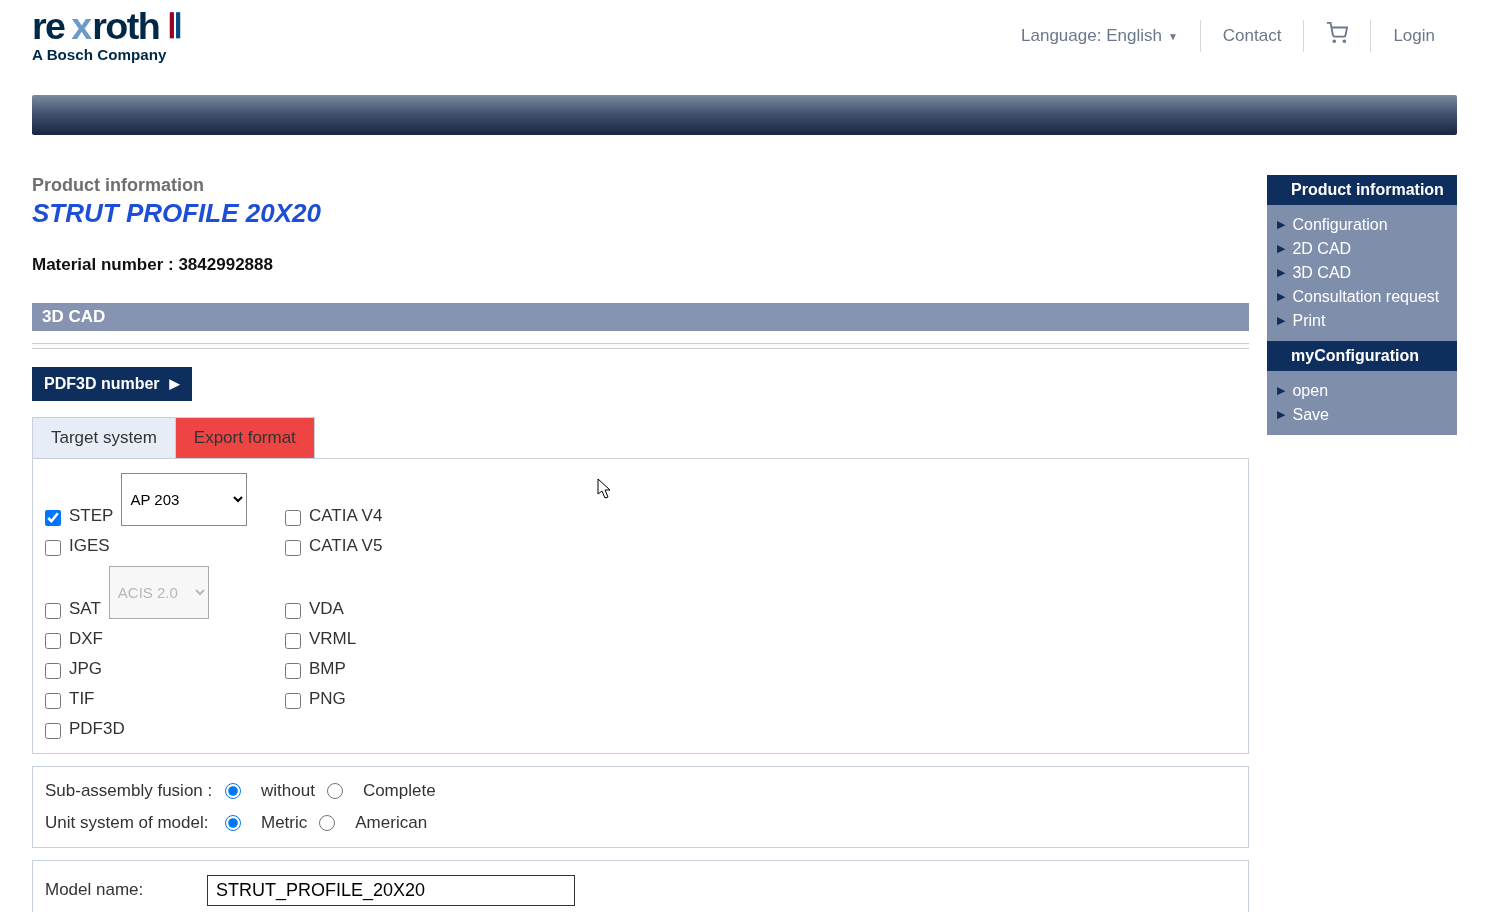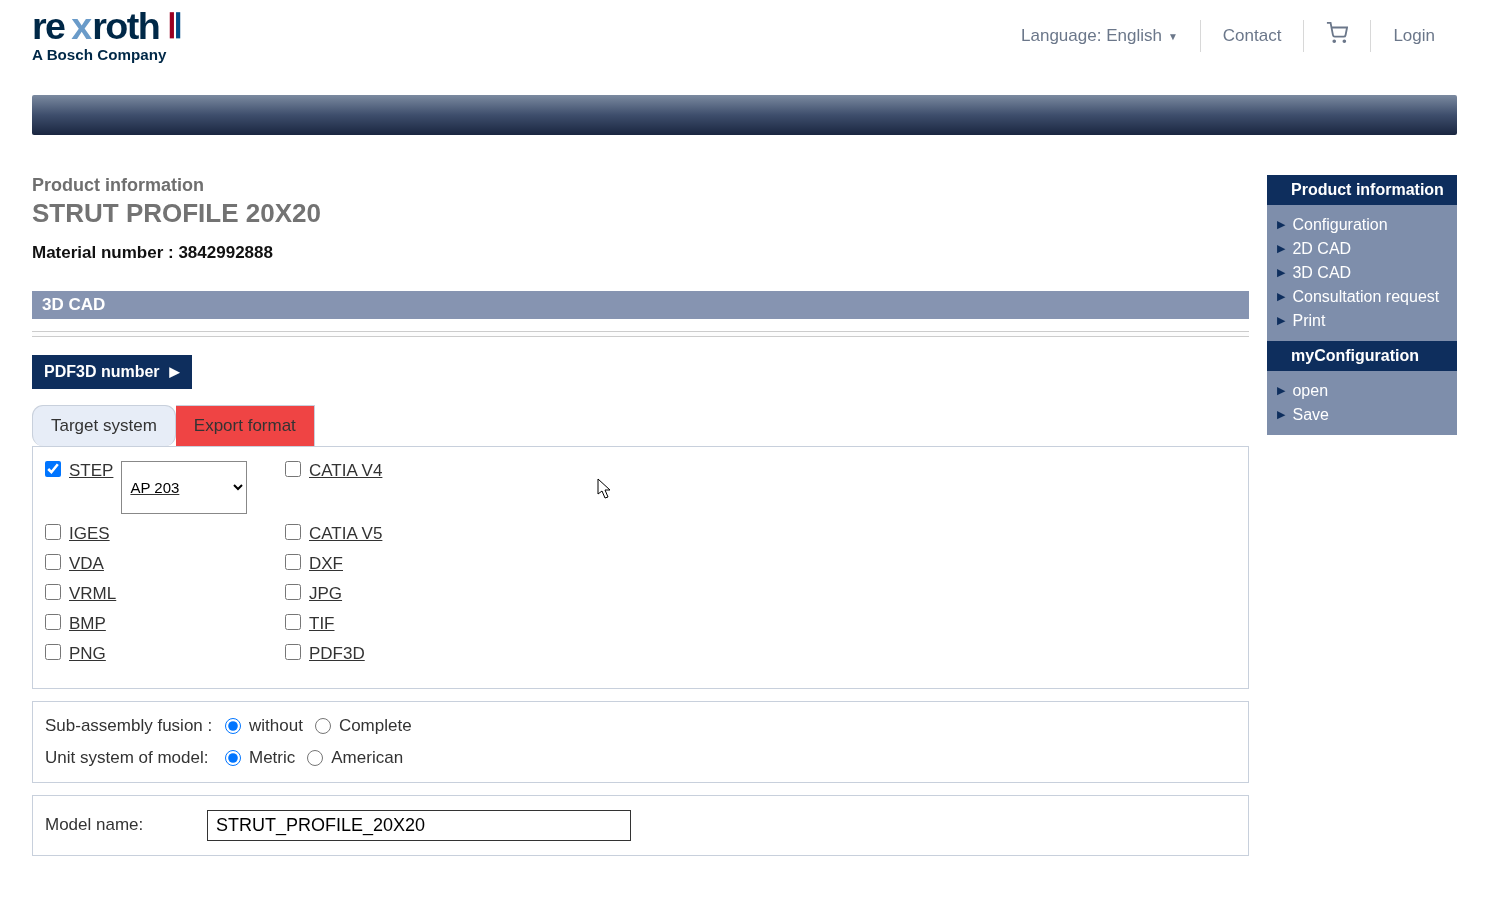--- a/index.html
+++ b/index.html
@@ -22,60 +22,60 @@
     
     .banner { background: linear-gradient(to bottom, #7b8aa0 0%, #3e4e6c 50%, #1a2640 100%); height: 40px; margin: 0 0 40px; border-radius: 2px; }
     
     
     .main-wrap { display: flex; gap: 18px; }
     .content { flex: 1; min-width: 0; }
     .aside { width: 190px; flex-shrink: 0; margin-top: 0; }
     
     
     .info-label { color: #6f6f6f; font-weight: bold; font-size: 18px; margin-bottom: 2px; }
-    .product-title { color: #737373; font-size: 26px; font-weight: bold; margin-bottom: 14px; }
+    .product-title { color: #1d4ed8; font-size: 26px; font-weight: bold; margin-bottom: 26px; font-style: italic; }
     .material-no { color: #111; font-weight: bold; font-size: 17px; margin-bottom: 28px; }
     
     
     .section-bar { background: #8694b1; color: #fff; font-weight: bold; padding: 4px 10px; font-size: 17px; margin-bottom: 12px; }
     
     .thin-rule { border-top: 1px solid #ccc; border-bottom: 1px solid #ccc; height: 6px; background: #fcfcfc; margin-bottom: 18px; }
     
     
     .pdf-preview-btn { display: inline-flex; align-items: center; background: #0e2e5d; color: #fff; font-weight: bold; font-size: 16px; padding: 8px 12px; cursor: pointer; margin-bottom: 16px; }
     .pdf-preview-btn .arrow { margin-left: 10px; font-size: 13px; }
     
     
     .tabs { display: flex; margin-bottom: 0; }
     .tab { padding: 10px 18px; font-size: 17px; border: 1px solid #c8d0dc; background: #eef3fb; cursor: pointer; border-bottom: none; margin-right: 0; }
     .tab + .tab { border-left: none; }
     .tab.active { background: #ef4444; }
-    .tab.inactive { background: #e7edf7; border-radius: 11px; }
+    .tab.inactive { background: #e7edf7; }
     
     .panel { border: 1px solid #c8d0dc; padding: 14px 12px 14px 12px; margin-bottom: 12px; }
     
     
     .fmt-grid { display: grid; grid-template-columns: 230px 260px; row-gap: 10px; column-gap: 10px; }
-    .fmt-cell { display: flex; align-items: flex-start; gap: 8px; font-size: 17px; text-decoration: underline; }
+    .fmt-cell { display: flex; align-items: flex-end; gap: 8px; font-size: 17px; }
     .fmt-cell label { cursor: pointer; }
     .fmt-cell input[type="checkbox"] { width: 16px; height: 16px; cursor: pointer; }
     .fmt-cell select { font-size: 15px; padding: 16px 4px; cursor: pointer; background: #fff; border: 1px solid #888; }
     .fmt-cell select:disabled { color: #999; background: #f4f4f4; }
     .fmt-cell .step-select { width: 126px; }
     .fmt-cell .sat-select { width: 100px; }
     
     
     .opt-row { display: flex; align-items: center; gap: 12px; font-size: 17px; margin-bottom: 12px; }
     .opt-row:last-child { margin-bottom: 0; }
     .opt-label { width: 168px; }
-    .radio-item { display: flex; align-items: center; gap: 8px; cursor: pointer; justify-content: center; }
+    .radio-item { display: flex; align-items: center; gap: 20px; cursor: pointer; justify-content: center; }
     .radio-item input { width: 16px; height: 16px; cursor: pointer; }
     
     .compress-panel .opt-label { width: 150px; }
-    .model-input { width: 424px; font-size: 18px; padding: 4px 8px; border: 1px solid #333; font-family: Arial; }
+    .model-input { width: 368px; font-size: 18px; padding: 4px 8px; border: 1px solid #333; font-family: Arial; }
     
     
     .aside-header { background: #0e2e5d; color: #fff; font-weight: bold; padding: 6px 10px 6px 24px; font-size: 16px; }
     .aside-body { background: #7e8eab; padding: 8px 0; }
     .aside-link { display: flex; align-items: center; color: #fff; font-size: 16px; padding: 3px 10px; cursor: pointer; }
     .aside-link .caret { color: #0e2e5d; font-size: 11px; margin-right: 7px; }
     
     
     .fake-cursor { position: absolute; left: 597px; top: 478px; font-size: 18px; pointer-events: none; }
     .fake-cursor svg { width: 16px; height: 22px; }
@@ -154,20 +154,27 @@
             <input type="checkbox" style="">
             <label>IGES</label>
           </div>
           <div class="fmt-cell">
             <input type="checkbox" style="">
             <label>CATIA V5</label>
           </div>
 
           <div class="fmt-cell">
             <input type="checkbox" style="">
+            <label>SAT</label>
+            <select class="sat-select" disabled="">
+              <option>ACIS 2.0</option>
+            </select>
+          </div>
+          <div class="fmt-cell">
+            <input type="checkbox" style="">
             <label>VDA</label>
           </div>
 
           <div class="fmt-cell">
             <input type="checkbox" style="">
             <label>DXF</label>
           </div>
           <div class="fmt-cell">
             <input type="checkbox" style="">
             <label>VRML</label>

